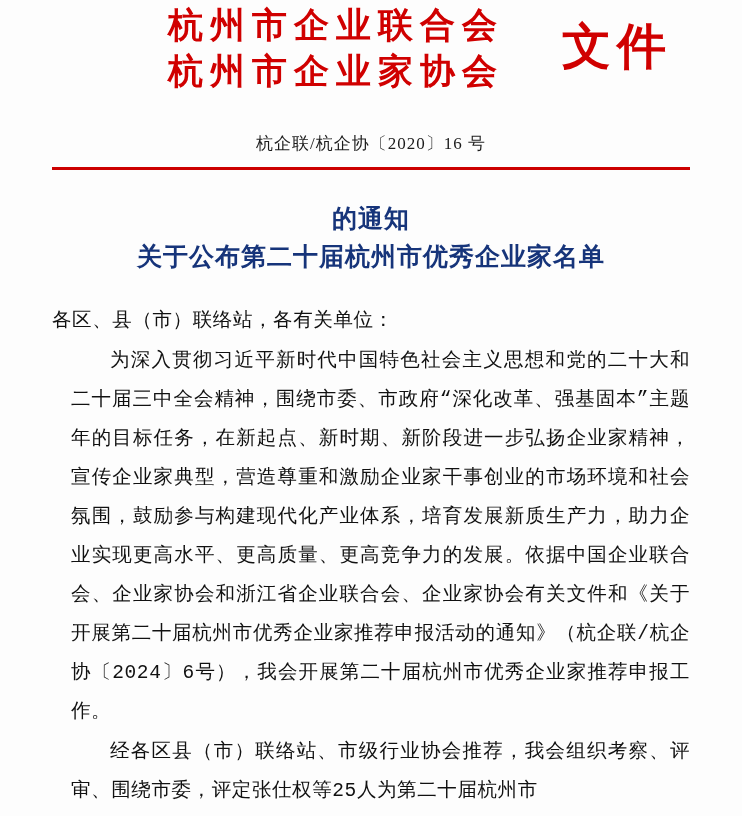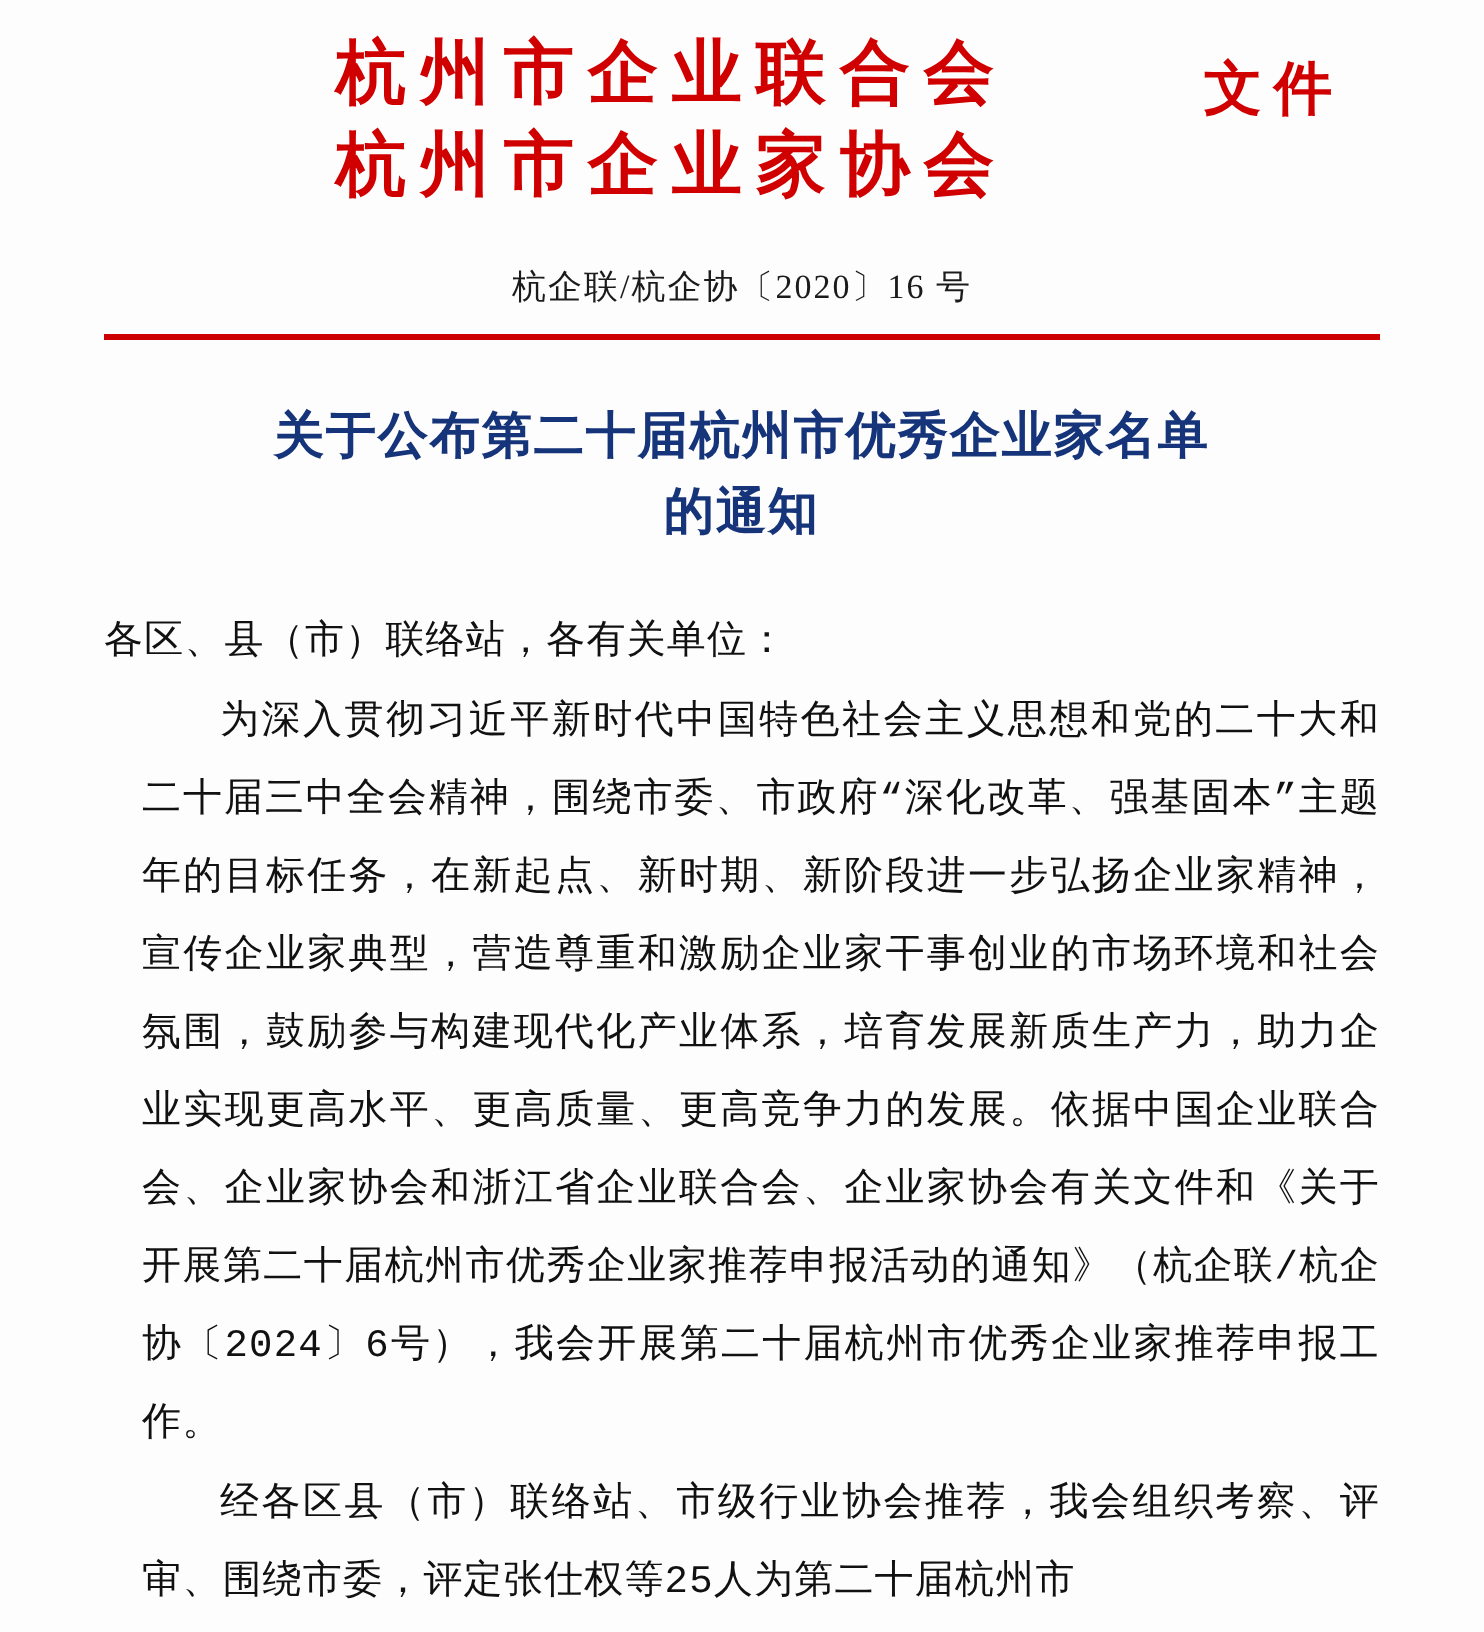--- a/index.html
+++ b/index.html
@@ -19,21 +19,21 @@
     width: 742px;
     height: 816px;
     background: #fdfdfd;
     box-sizing: border-box;
     padding: 0 52px;
   }
 
   
   .letterhead {
     position: relative;
-    padding-top: 14px;
+    padding-top: 3px;
     height: 118px;
     box-sizing: border-box;
   }
   .lh-titles {
     width: 460px;
     margin-left: 54px;
   }
   .lh-line {
     color: #d00000;
     font-family: "Liberation Serif", "DejaVu Serif", serif;
@@ -43,26 +43,25 @@
     letter-spacing: 7px;
     text-align: center;
     white-space: nowrap;
   }
   .lh-wen {
     position: absolute;
     right: 18px;
     top: 22px;
     color: #d00000;
     font-weight: bold;
-    font-size: 29px;
+    font-size: 49px;
     letter-spacing: 6px;
     line-height: 50px;
     text-align: center;
     white-space: nowrap;
-    font-family: Liberation Mono, monospace;
   }
 
   
   .docnum {
     text-align: center;
     font-size: 17px;
     letter-spacing: 1px;
     color: #1b1b1b;
     margin-top: 14px;
     margin-bottom: 12px;
@@ -119,22 +118,22 @@
       <div class="lh-line">杭州市企业家协会</div>
     </div>
     <div class="lh-wen">文件</div>
   </div>
 
   <div class="docnum">杭企联/杭企协〔2020〕16 号</div>
 
   <div class="red-rule"></div>
 
   <div class="doc-title">
+    <span class="t-line">的通知</span>
     <span class="t-line">关于公布第二十届杭州市优秀企业家名单</span>
-    <span class="t-line">的通知</span>
   </div>
 
   <div class="body-text">
     <p class="para">各区、县（市）联络站，各有关单位：</p>
     <p class="para indent">为深入贯彻习近平新时代中国特色社会主义思想和党的二十大和二十届三中全会精神，围绕市委、市政府“深化改革、强基固本”主题年的目标任务，在新起点、新时期、新阶段进一步弘扬企业家精神，宣传企业家典型，营造尊重和激励企业家干事创业的市场环境和社会氛围，鼓励参与构建现代化产业体系，培育发展新质生产力，助力企业实现更高水平、更高质量、更高竞争力的发展。依据中国企业联合会、企业家协会和浙江省企业联合会、企业家协会有关文件和《关于开展第二十届杭州市优秀企业家推荐申报活动的通知》（杭企联/杭企协〔2024〕6号），我会开展第二十届杭州市优秀企业家推荐申报工作。</p>
     <p class="para indent">经各区县（市）联络站、市级行业协会推荐，我会组织考察、评审、围绕市委，评定张仕权等25人为第二十届杭州市</p>
   </div>
 
 </div>
 

